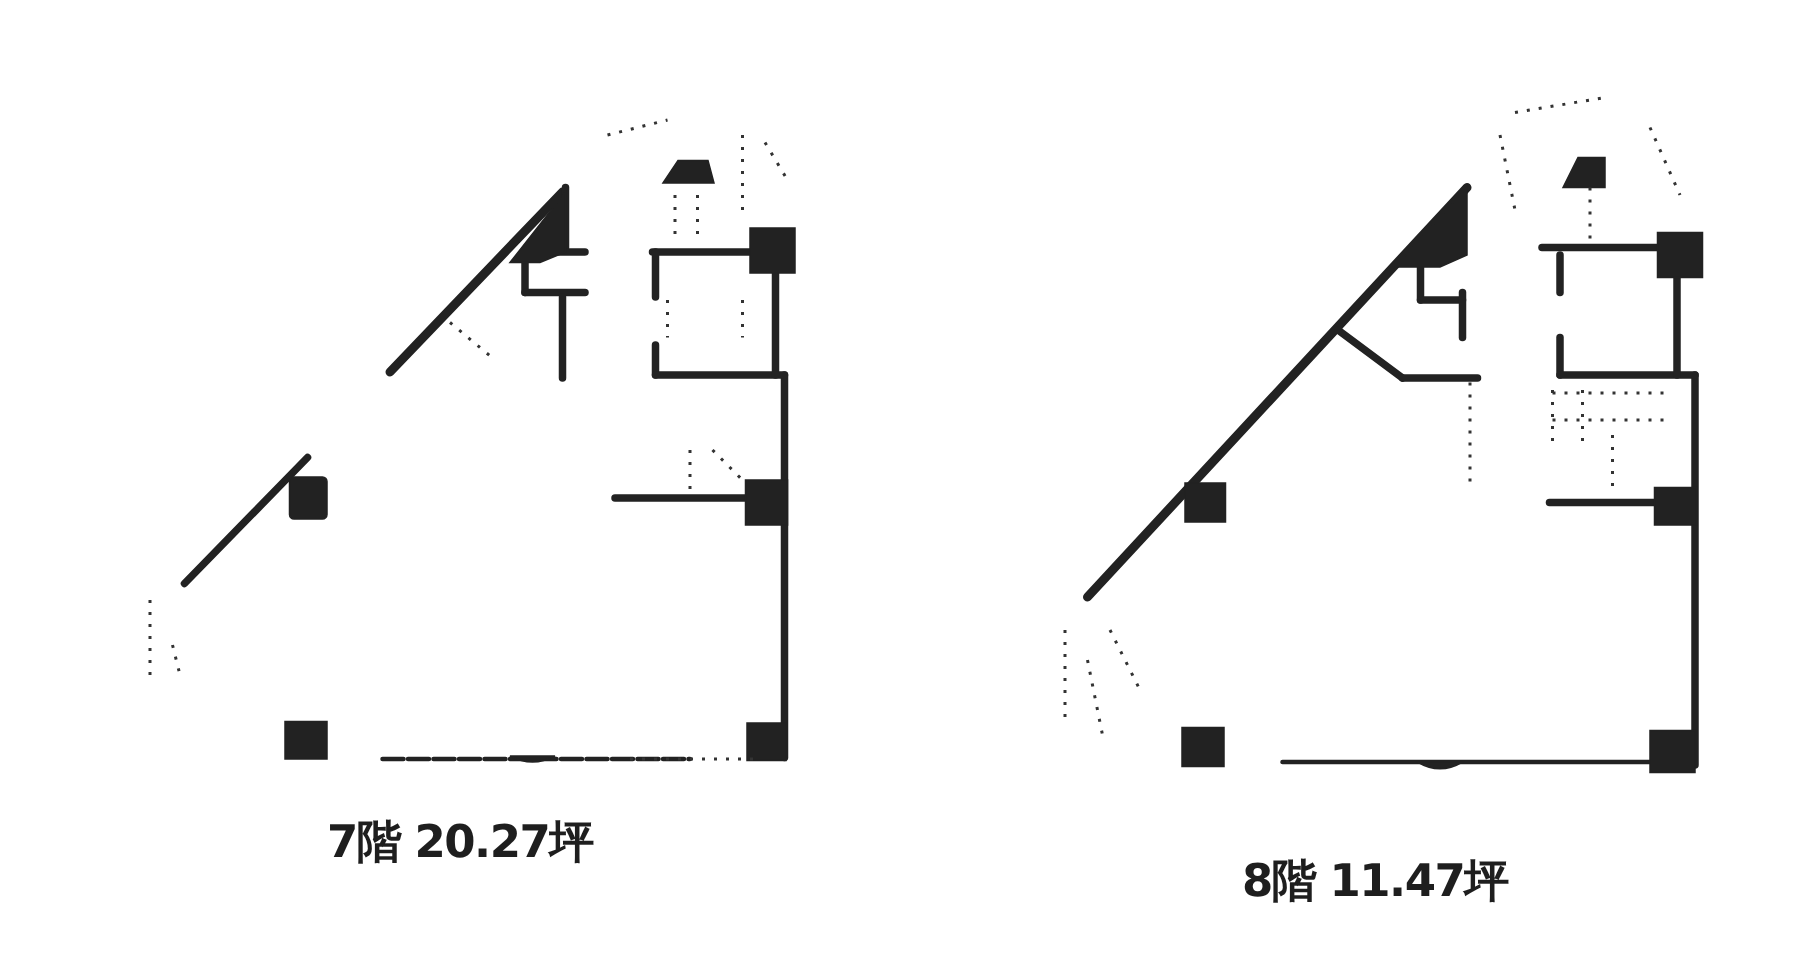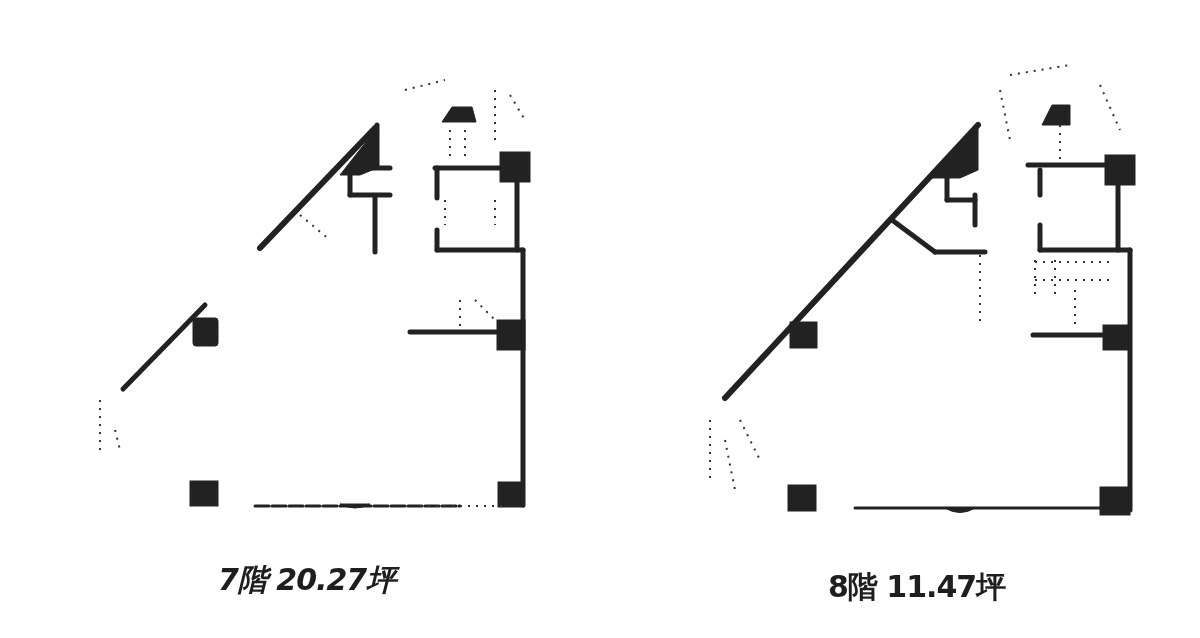--- a/index.html
+++ b/index.html
@@ -59,21 +59,21 @@
       <line x1="450" y1="130" x2="450" y2="160"></line>
       <line x1="465" y1="130" x2="465" y2="160"></line>
       <line x1="445" y1="200" x2="445" y2="225"></line>
       <line x1="495" y1="200" x2="495" y2="225"></line>
       <line x1="460" y1="300" x2="460" y2="330"></line>
       <line x1="475" y1="300" x2="495" y2="320"></line>
       <line x1="300" y1="215" x2="330" y2="240"></line>
       <line x1="420" y1="506" x2="505" y2="506"></line>
     </g>
   </svg>
-  <div class="caption" style="left:218px;top:560px;font-style:italic;">
+  <div class="caption" style="left:218px;top:541px;">
     <span>7階 20.27坪</span>
   </div>
 </div>
 
 <div class="plan" style="left:600px;width:600px;height:638px;">
   <svg width="600" height="638">
     <g stroke="#222" fill="none" stroke-linecap="round">
 
       <line x1="125" y1="398" x2="378" y2="125" stroke-width="6"></line>
 

